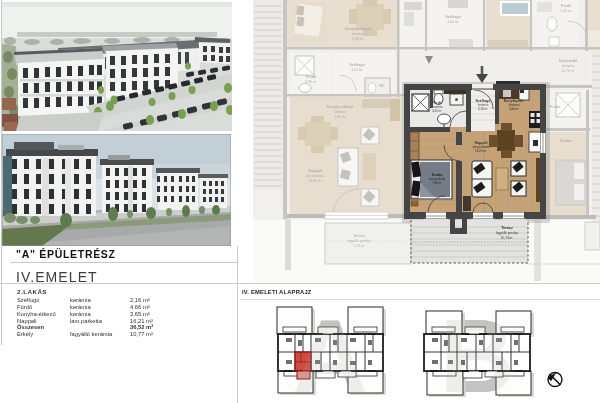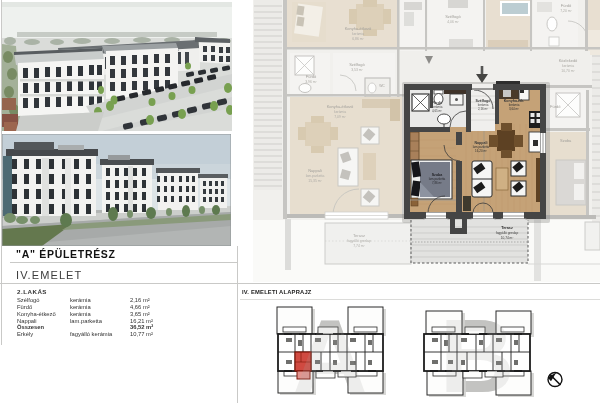--- a/index.html
+++ b/index.html
@@ -342,21 +342,21 @@
 </g>
 
 <rect x="0" y="0" width="229" height="112" fill="none" stroke="#8f9496" stroke-width="1"></rect>
 </svg>
 </div>
 
 <div class="abs" style="left:16px;top:248px;font-size:10.5px;font-weight:bold;letter-spacing:0.7px;color:#111;">"A" ÉPÜLETRÉSZ</div>
 
 <div class="hline" style="left:10px;top:262px;width:227px;"></div>
 
-<div class="abs" style="left:16px;top:269px;font-size:11px;letter-spacing:1.1px;color:#3c3c3c;">IV.EMELET</div>
+<div class="abs" style="left:16px;top:269px;font-size:14px;letter-spacing:1.1px;color:#3c3c3c;">IV.EMELET</div>
 
 <div class="hline" style="left:0px;top:283px;width:600px;"></div>
 
 <div class="vline" style="left:237px;top:246px;height:157px;"></div>
 
 <div class="abs" style="left:17px;top:288px;width:200px;font-size:5.8px;color:#333;">
 
 <div style="position:absolute;left:0;top:0;font-weight:bold;font-size:6.2px;letter-spacing:0.5px;">2.LAKÁS</div>
 
 <div style="position:absolute;left:0;top:9px;">Szélfogó</div>

